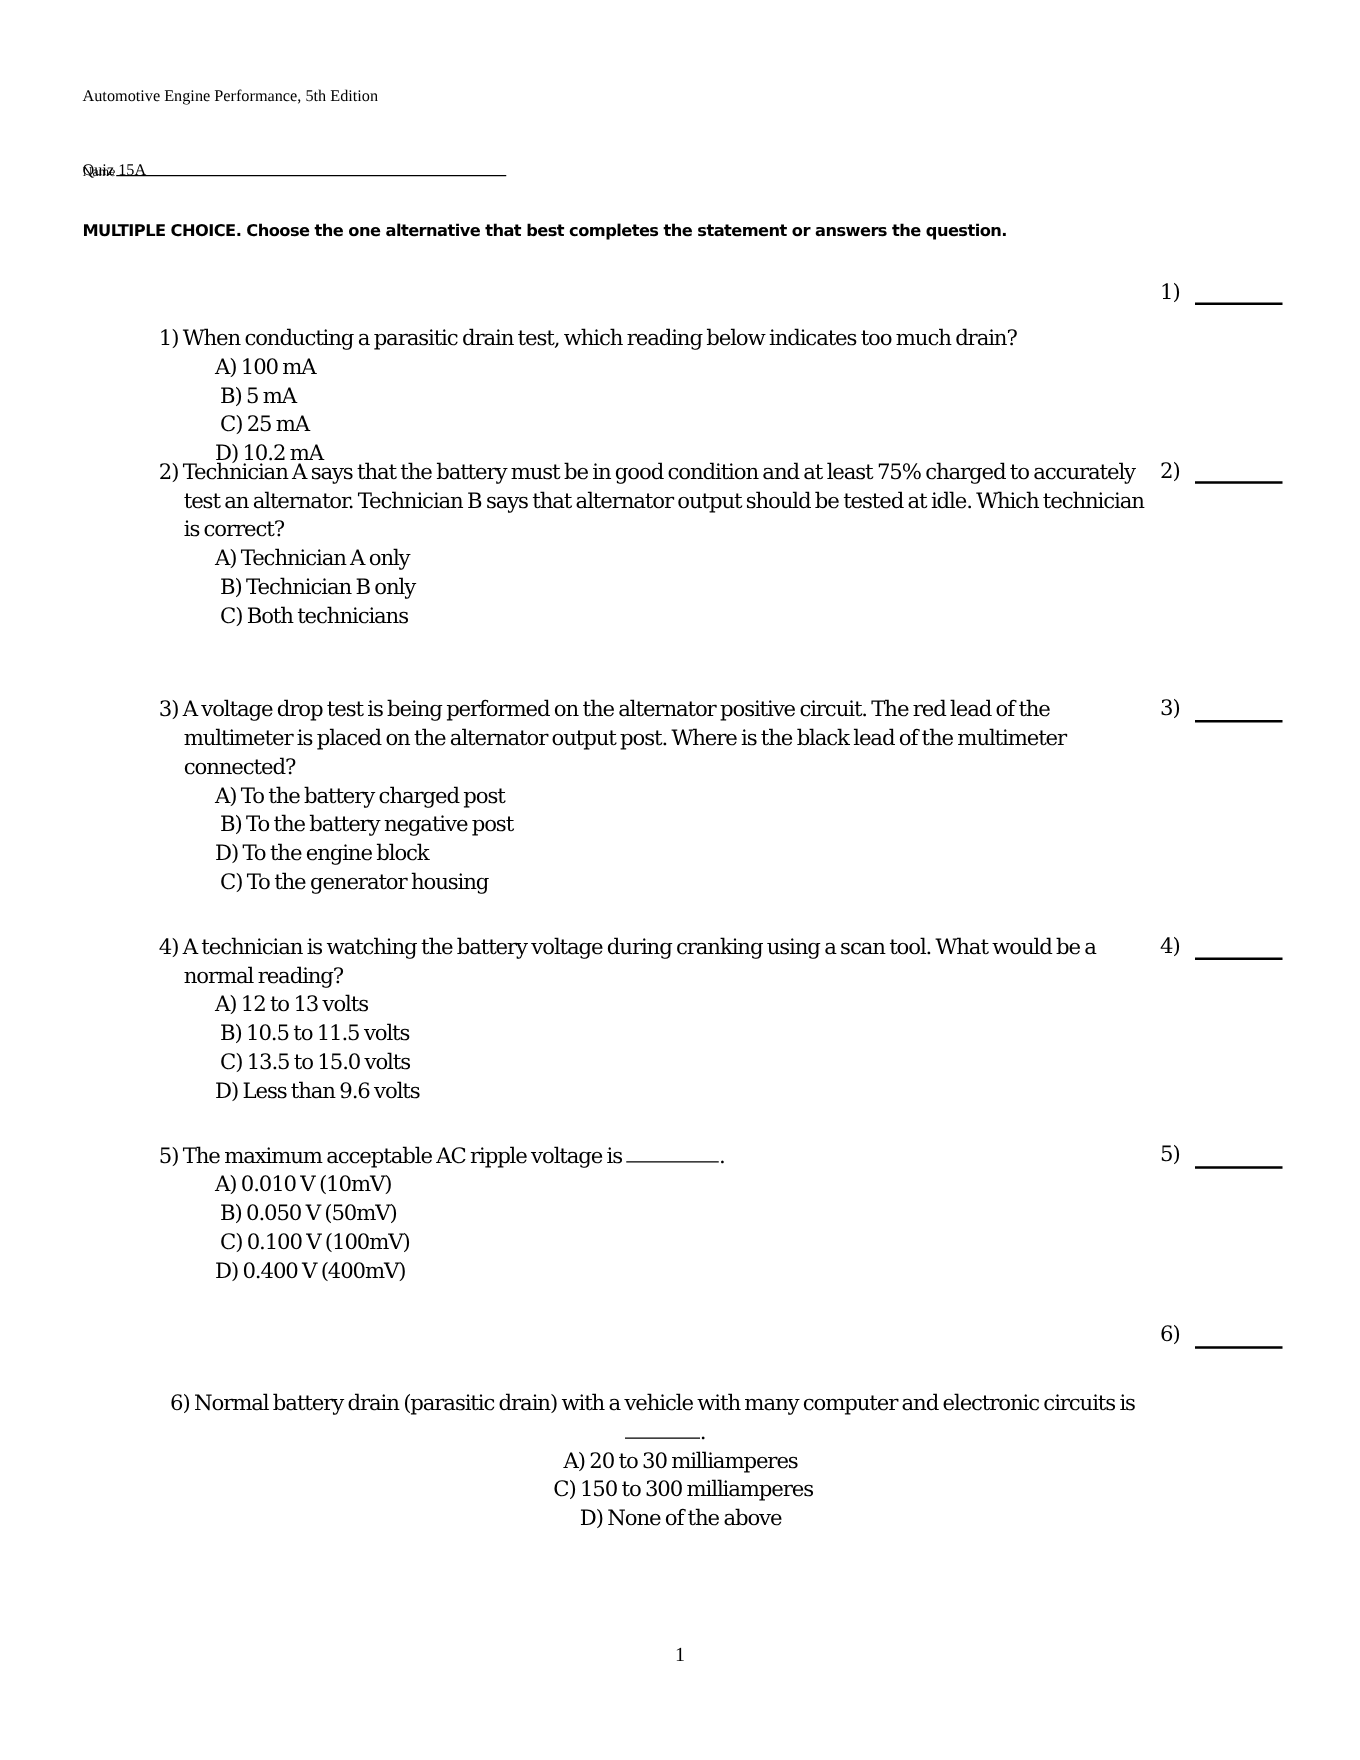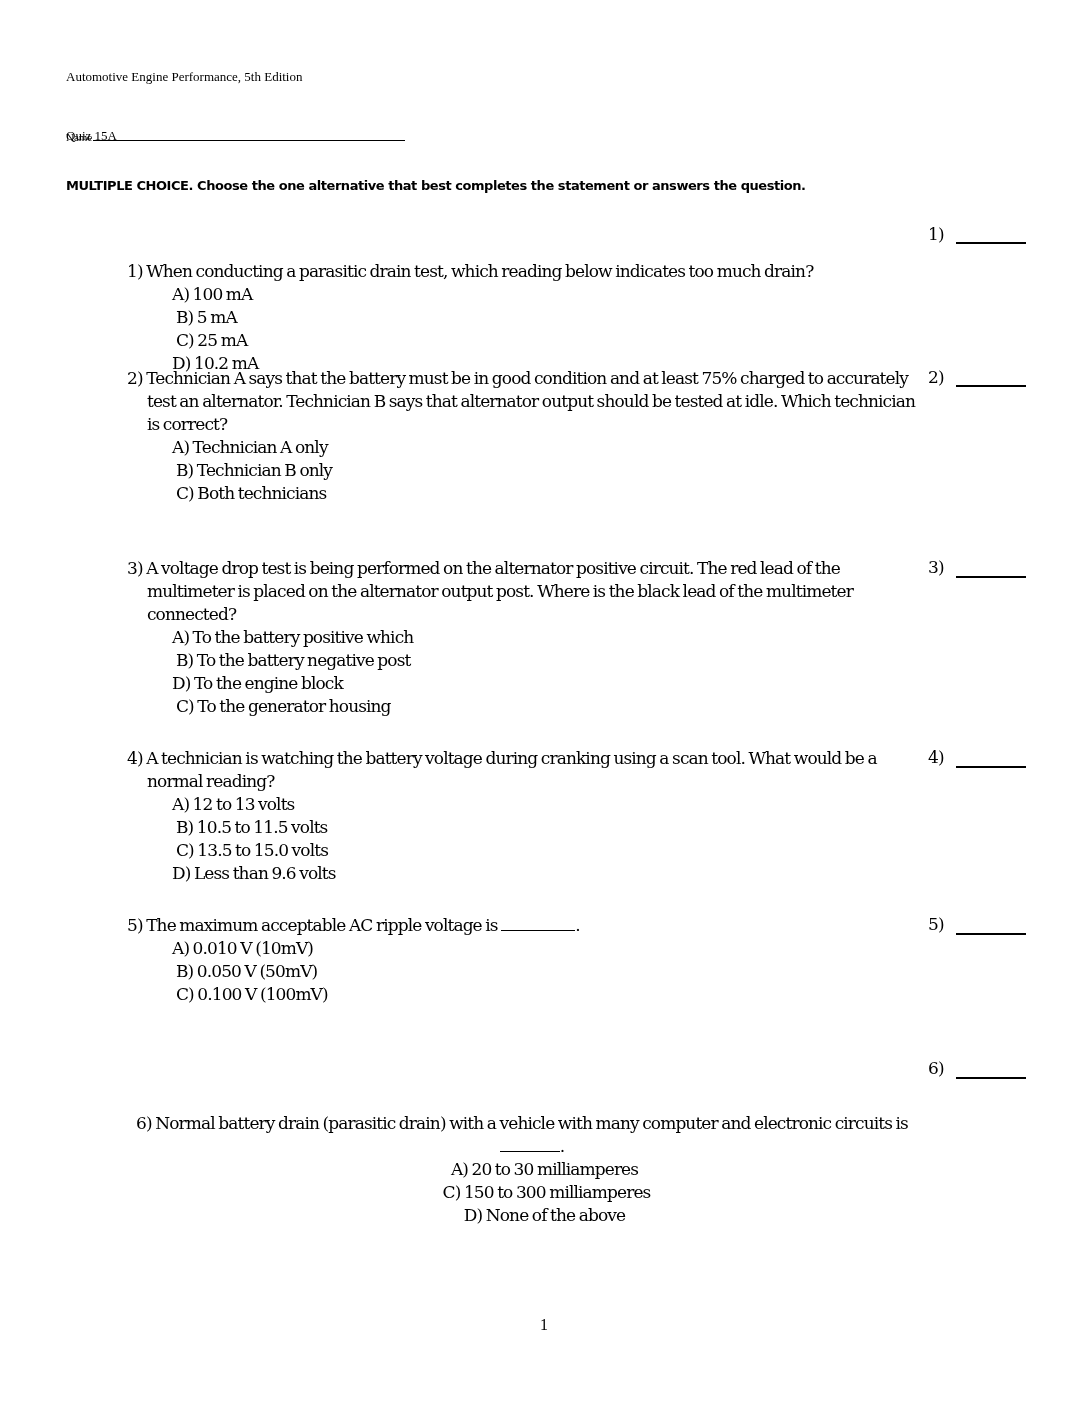--- a/index.html
+++ b/index.html
@@ -46,21 +46,21 @@
   <div class="q-stem"><span>2)</span> <span>Technician A says that the battery must be in good condition and at least 75% charged to accurately test an alternator. Technician B says that alternator output should be tested at idle. Which technician is correct?</span></div>
   <div class="opt">A) Technician A only</div>
   <div class="opt ind">B) Technician B only</div>
   <div class="opt ind">C) Both technicians</div>
 </div>
 <div class="ans" style="top:367px;">2)</div>
 <div class="ans-line" style="top:385px;"></div>
 
 <div class="q" style="top:557px;">
   <div class="q-stem"><span>3)</span> <span>A voltage drop test is being performed on the alternator positive circuit. The red lead of the multimeter is placed on the alternator output post. Where is the black lead of the multimeter connected?</span></div>
-  <div class="opt">A) To the battery positive which</div>
+  <div class="opt">A) To the battery charged post</div>
   <div class="opt ind">B) To the battery negative post</div>
   <div class="opt">D) To the engine block</div>
   <div class="opt ind">C) To the generator housing</div>
 </div>
 <div class="ans" style="top:557px;">3)</div>
 <div class="ans-line" style="top:576px;"></div>
 
 <div class="q" style="top:747px;">
   <div class="q-stem"><span>4)</span> <span>A technician is watching the battery voltage during cranking using a scan tool. What would be a normal reading?</span></div>
   <div class="opt">A) 12 to 13 volts</div>
@@ -69,20 +69,21 @@
   <div class="opt">D) Less than 9.6 volts</div>
 </div>
 <div class="ans" style="top:747px;">4)</div>
 <div class="ans-line" style="top:766px;"></div>
 
 <div class="q" style="top:914px;">
   <div class="q-stem"><span>5)</span> <span>The maximum acceptable AC ripple voltage is</span> <span class="blank-inline"></span><span>.</span></div>
   <div class="opt">A) 0.010 V (10mV)</div>
   <div class="opt ind">B) 0.050 V (50mV)</div>
   <div class="opt ind">C) 0.100 V (100mV)</div>
+  <div class="opt">D) 0.400 V (400mV)</div>
 </div>
 <div class="ans" style="top:914px;">5)</div>
 <div class="ans-line" style="top:933px;"></div>
 
 <div class="q" style="top:1112px;text-align:center;">
   <div class="q-stem"><span>6)</span> <span>Normal battery drain (parasitic drain) with a vehicle with many computer and electronic circuits is</span> <span class="blank-inline" style="width:60px;"></span><span>.</span></div>
   <div class="opt">A) 20 to 30 milliamperes</div>
   <div class="opt ind">C) 150 to 300 milliamperes</div>
   <div class="opt">D) None of the above</div>
 </div>

